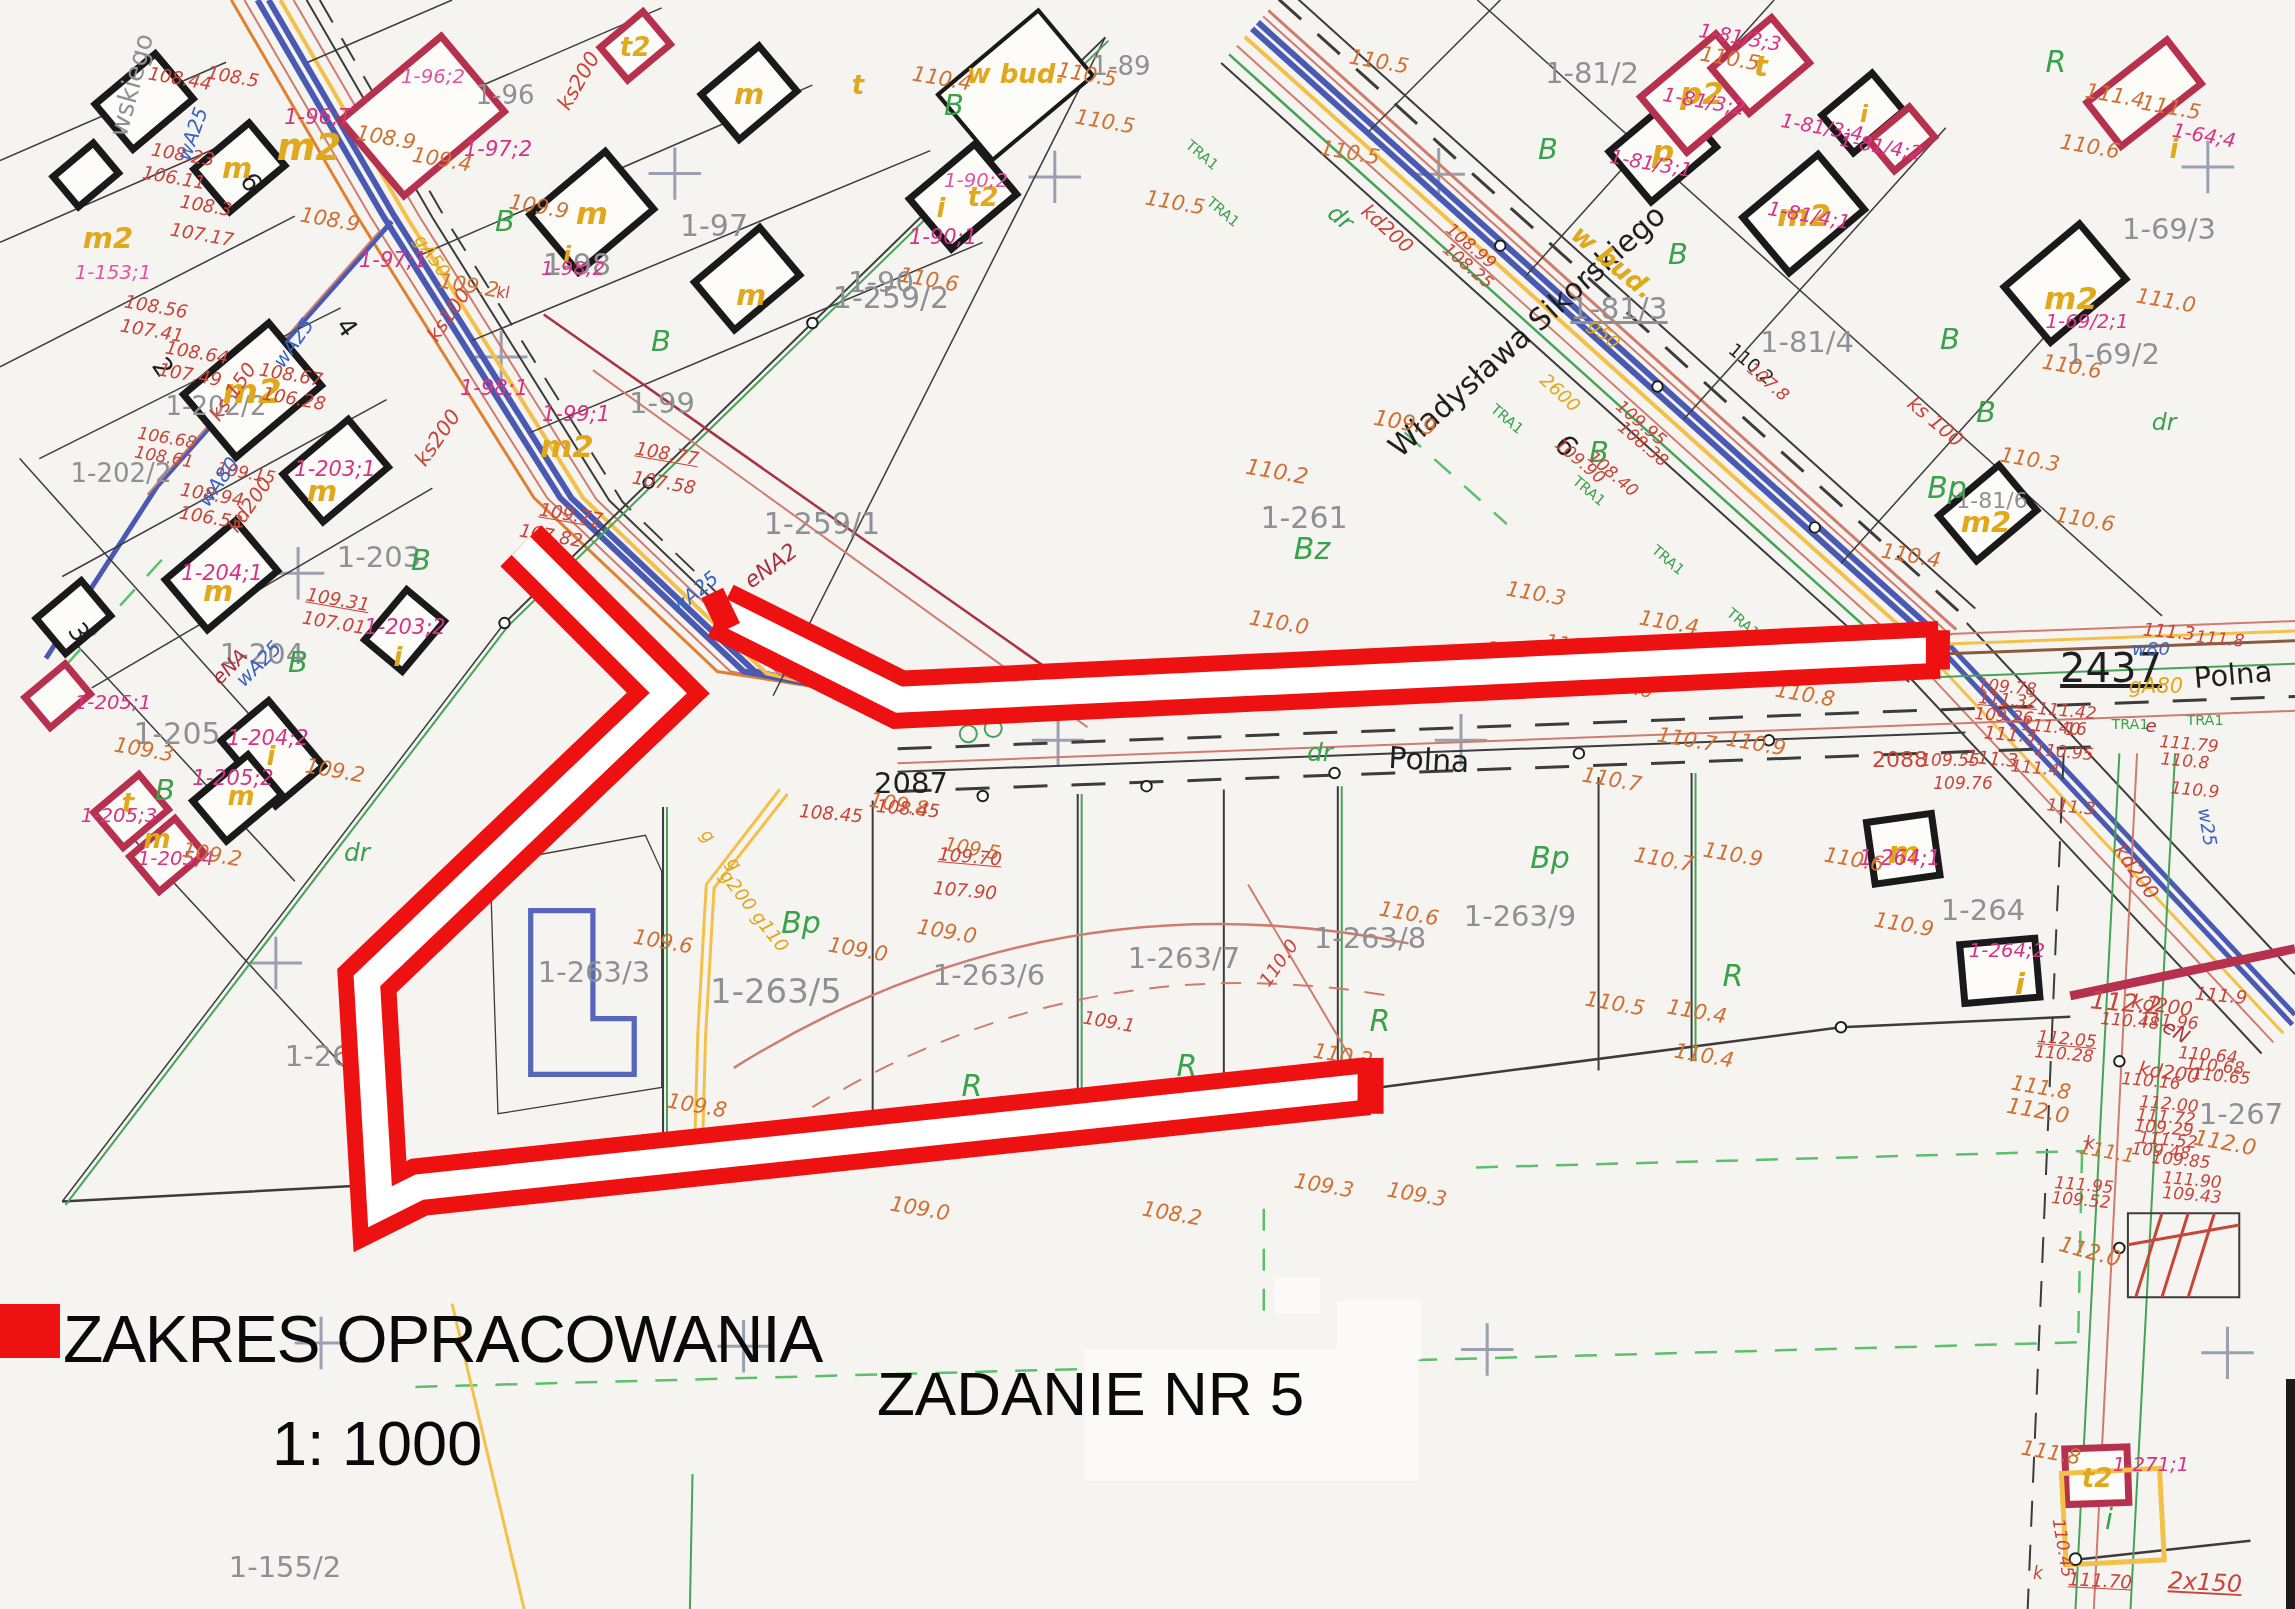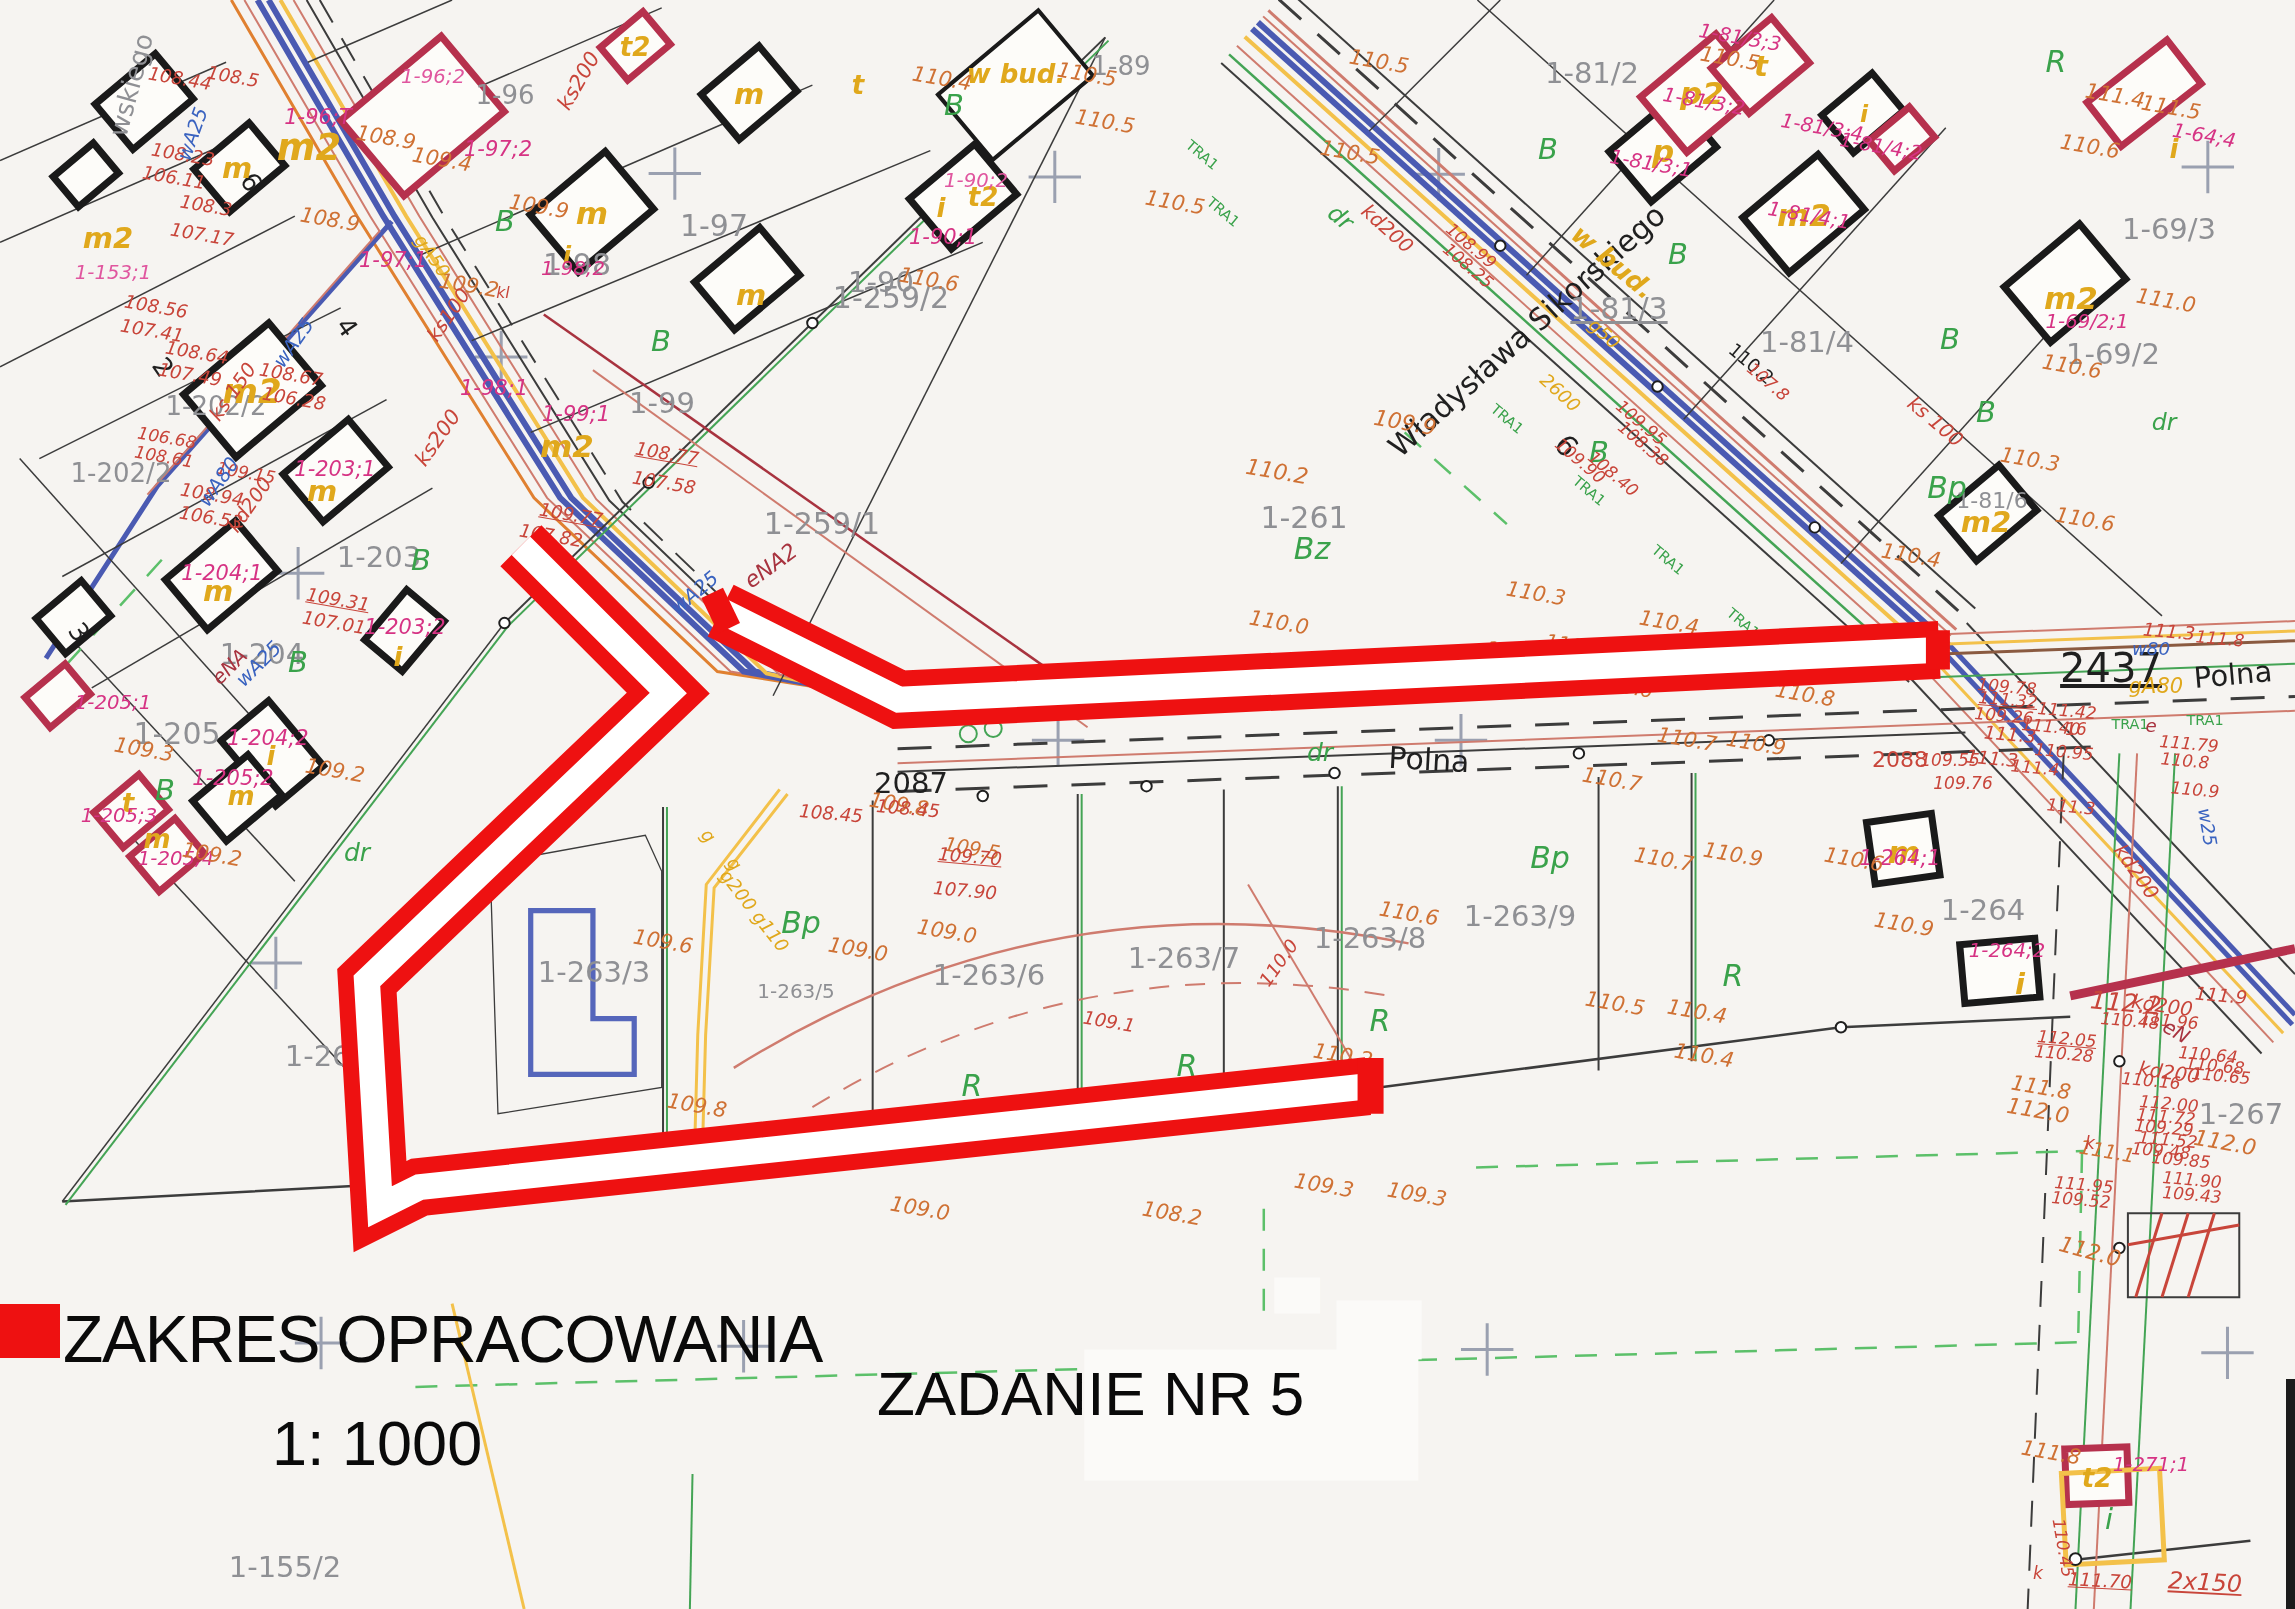--- a/index.html
+++ b/index.html
@@ -276,21 +276,21 @@
       <span class="lbl c-gray" style="left: 262px; top: 654px; font-size: 29px; transform: translate(-50%, -50%) rotate(0deg);">1-204</span>
       <span class="lbl c-gray" style="left: 177px; top: 734px; font-size: 30px; transform: translate(-50%, -50%) rotate(0deg);">1-205</span>
       <span class="lbl c-gray" style="left: 1592px; top: 73px; font-size: 29px; transform: translate(-50%, -50%) rotate(0deg);">1-81/2</span>
       <span class="lbl c-gray" style="left: 1619px; top: 309px; font-size: 30px; transform: translate(-50%, -50%) rotate(0deg); text-decoration: underline;">1-81/3</span>
       <span class="lbl c-gray" style="left: 1807px; top: 342px; font-size: 29px; transform: translate(-50%, -50%) rotate(0deg);">1-81/4</span>
       <span class="lbl c-gray" style="left: 1992px; top: 501px; font-size: 22px; transform: translate(-50%, -50%) rotate(0deg);">1-81/6</span>
       <span class="lbl c-gray" style="left: 2113px; top: 354px; font-size: 29px; transform: translate(-50%, -50%) rotate(0deg);">1-69/2</span>
       <span class="lbl c-gray" style="left: 2169px; top: 229px; font-size: 29px; transform: translate(-50%, -50%) rotate(0deg);">1-69/3</span>
       <span class="lbl c-gray" style="left: 1983px; top: 910px; font-size: 29px; transform: translate(-50%, -50%) rotate(0deg);">1-264</span>
       <span class="lbl c-gray" style="left: 594px; top: 972px; font-size: 29px; transform: translate(-50%, -50%) rotate(0deg);">1-263/3</span>
-      <span class="lbl c-gray" style="left: 796px; top: 991px; font-size: 20px; transform: translate(-50%, -50%) rotate(0deg);">1-263/5</span>
+      <span class="lbl c-gray" style="left: 776px; top: 991px; font-size: 34px; transform: translate(-50%, -50%) rotate(0deg);">1-263/5</span>
       <span class="lbl c-gray" style="left: 989px; top: 975px; font-size: 29px; transform: translate(-50%, -50%) rotate(0deg);">1-263/6</span>
       <span class="lbl c-gray" style="left: 1184px; top: 958px; font-size: 29px; transform: translate(-50%, -50%) rotate(0deg);">1-263/7</span>
       <span class="lbl c-gray" style="left: 1370px; top: 938px; font-size: 29px; transform: translate(-50%, -50%) rotate(0deg);">1-263/8</span>
       <span class="lbl c-gray" style="left: 1520px; top: 916px; font-size: 29px; transform: translate(-50%, -50%) rotate(0deg);">1-263/9</span>
       <span class="lbl c-gray" style="left: 341px; top: 1056px; font-size: 29px; transform: translate(-50%, -50%) rotate(0deg);">1-263/4</span>
       <span class="lbl c-gray" style="left: 2241px; top: 1114px; font-size: 29px; transform: translate(-50%, -50%) rotate(0deg);">1-267</span>
       <span class="lbl c-gray" style="left: 285px; top: 1567px; font-size: 29px; transform: translate(-50%, -50%) rotate(0deg);">1-155/2</span>
       <span class="lbl c-green i" style="left: 954px; top: 105px; font-size: 29px; transform: translate(-50%, -50%) rotate(0deg);">B</span>
       <span class="lbl c-green i" style="left: 1548px; top: 149px; font-size: 29px; transform: translate(-50%, -50%) rotate(0deg);">B</span>
       <span class="lbl c-green i" style="left: 1678px; top: 254px; font-size: 29px; transform: translate(-50%, -50%) rotate(0deg);">B</span>

